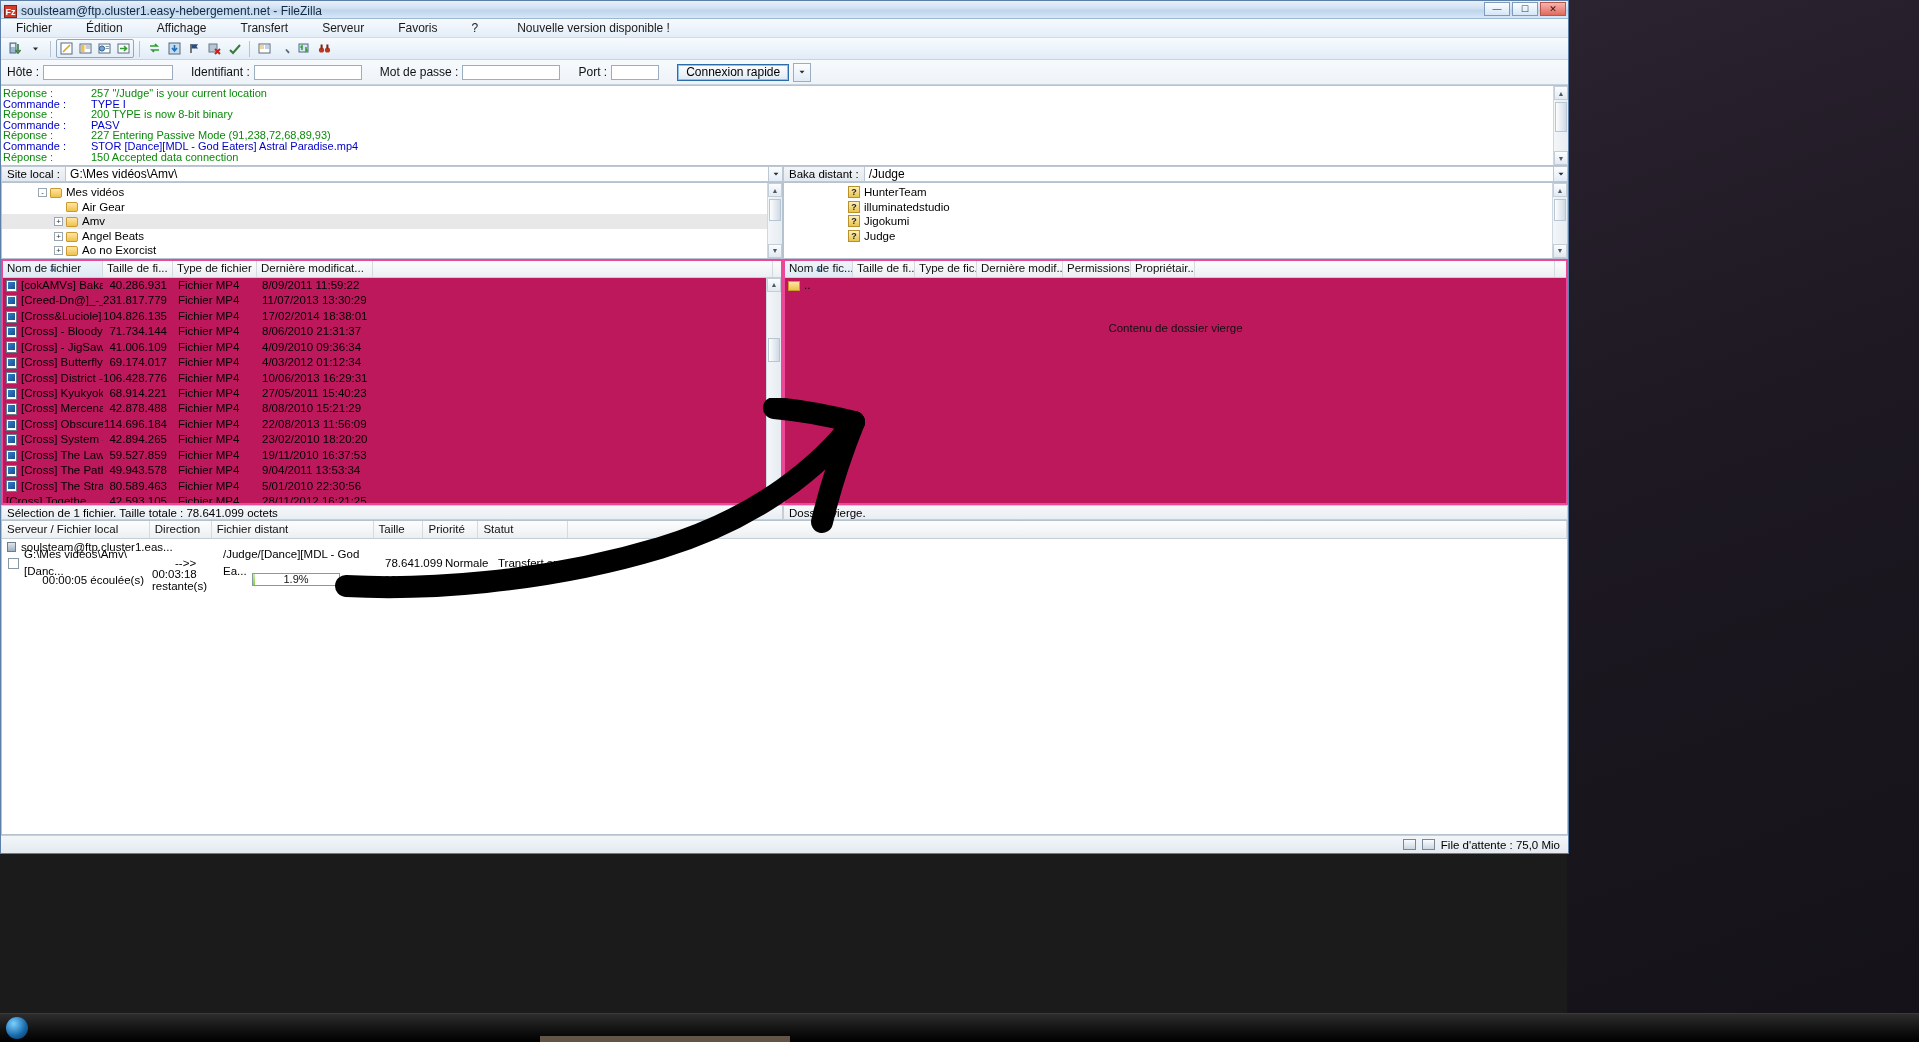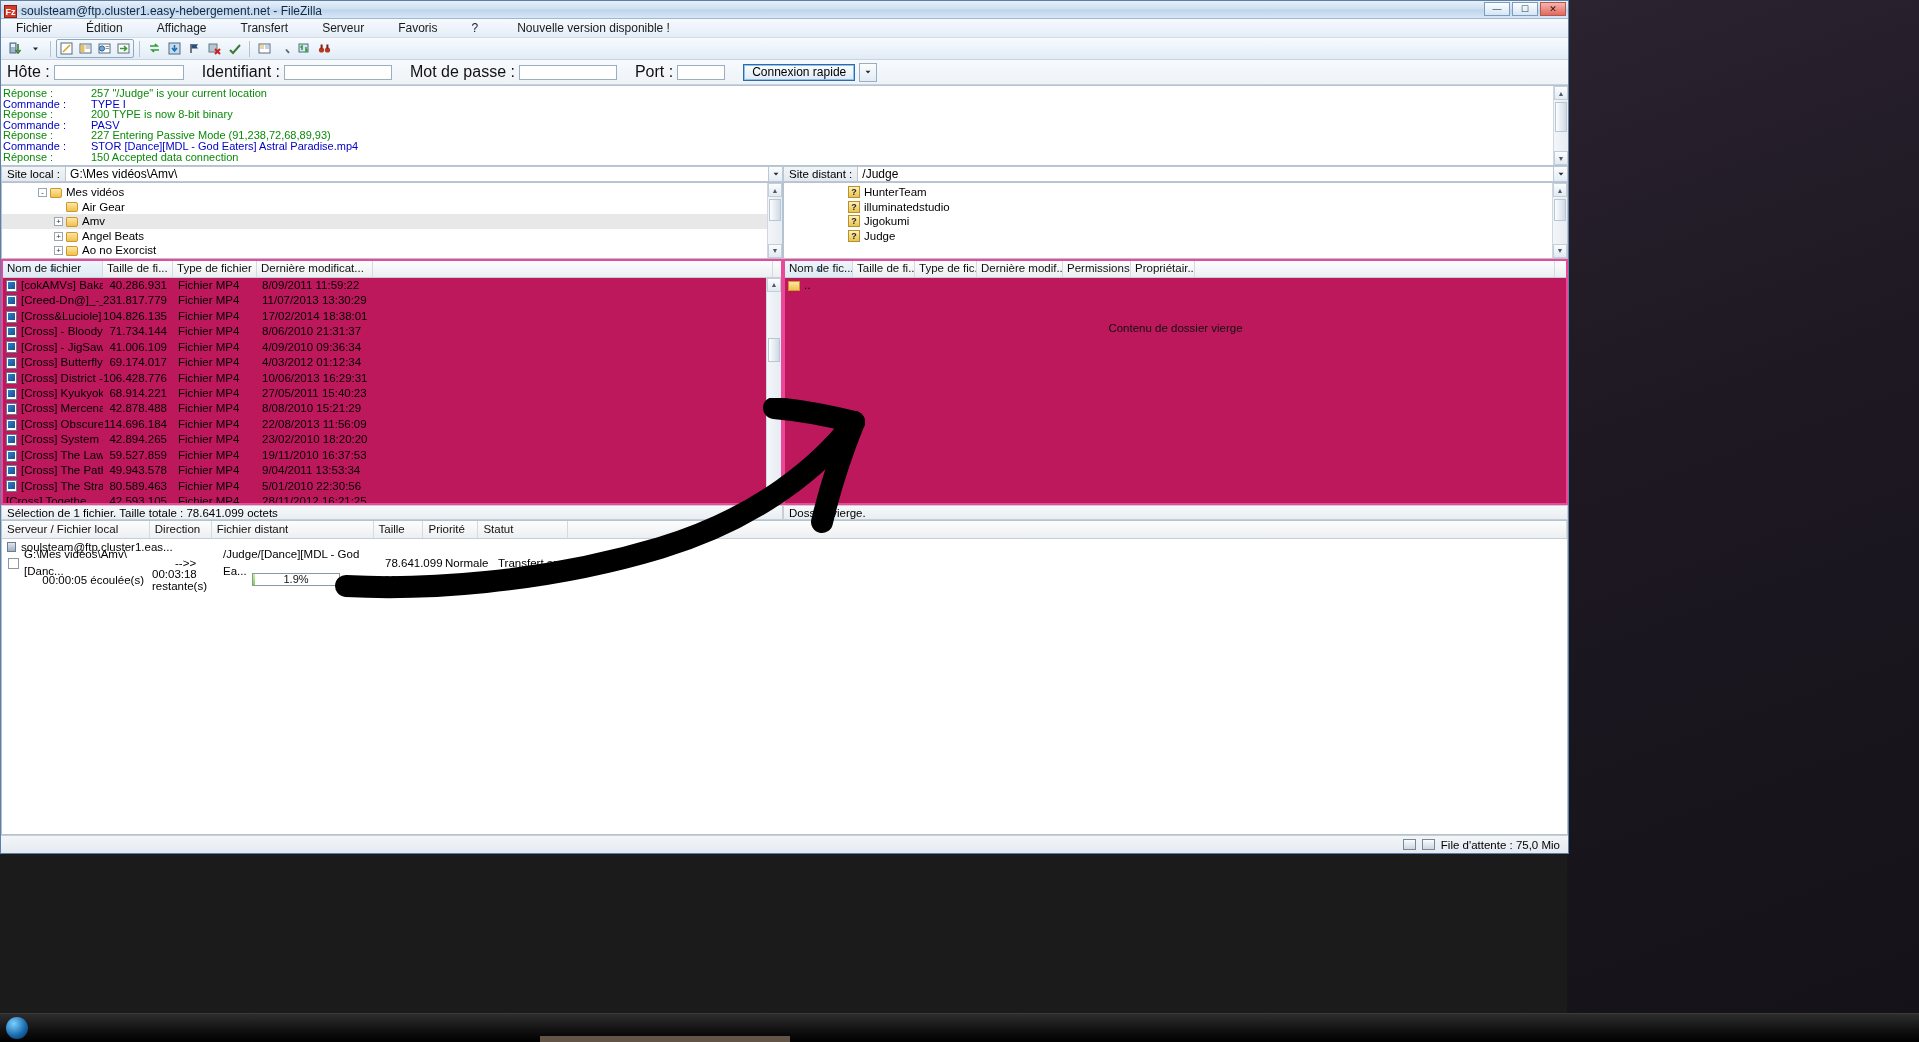--- a/index.html
+++ b/index.html
@@ -56,21 +56,21 @@
   
   .toolbar{height:21px;flex:0 0 21px;background:linear-gradient(180deg,#f7fbff,#e2ecf6);
     display:flex;align-items:center;gap:1px;padding-left:5px;border-bottom:1px solid #c7d4e0;}
   .tb-btn{width:19px;height:19px;display:flex;align-items:center;justify-content:center;position:relative;}
   .tb-sep{width:1px;height:16px;background:#b6c3d0;margin:0 4px;}
   .tb-group{display:flex;align-items:center;border:1px solid #8fa8c0;border-radius:2px;height:19px;box-sizing:border-box;}
 
   
   .qcbar{height:24px;flex:0 0 24px;background:linear-gradient(180deg,#f7fafd,#eef3f8);
     display:flex;align-items:center;padding-left:6px;gap:4px;border-bottom:1px solid #c8d2dc;}
-  .qc-label{font-size:16px;color:#111;}
+  .qc-label{font-size:12px;color:#111;}
   .qc-input{height:15px;border:1px solid #9aaebf;background:#fff;box-sizing:border-box;}
   .qc-btn{height:17px;padding:0 8px;font-size:12px;border:1px solid #2c6ca8;
     background:linear-gradient(180deg,#fdfefe,#dfeaf6);box-shadow:0 0 0 1px #8fc0ea inset;cursor:pointer;}
   .qc-drop{width:16px;height:17px;border:1px solid #9aaebf;background:linear-gradient(180deg,#fbfdff,#e2ecf6);
     display:flex;align-items:center;justify-content:center;font-size:7px;cursor:pointer;}
 
   
   .logpane{flex:0 0 79px;background:#fff;border:1px solid #b5c2cf;border-left:0;border-right:0;
     position:relative;overflow:hidden;}
   .logrows{padding:2px 0 0 2px;}
@@ -365,21 +365,21 @@
     <div class="sb" style="width:783px">
       <div class="sb-label">Site local :</div>
       <div class="sb-value">G:\Mes vidéos\Amv\</div>
       <div class="sb-caret">
         <svg width="8" height="8" viewBox="0 0 8 8">
             <path d="M1.5 2.8 L4 5.6 L6.5 2.8 Z" fill="#2b2b2b"></path>
           </svg>
       </div>
     </div>
     <div class="sb" style="width:786px">
-      <div class="sb-label">Site distant :</div>
+      <div class="sb-label">Baka distant :</div>
       <div class="sb-value">/Judge</div>
       <div class="sb-caret">
         <svg width="8" height="8" viewBox="0 0 8 8">
             <path d="M1.5 2.8 L4 5.6 L6.5 2.8 Z" fill="#2b2b2b"></path>
           </svg>
       </div>
     </div>
   </div>
 
   <div class="trees">

